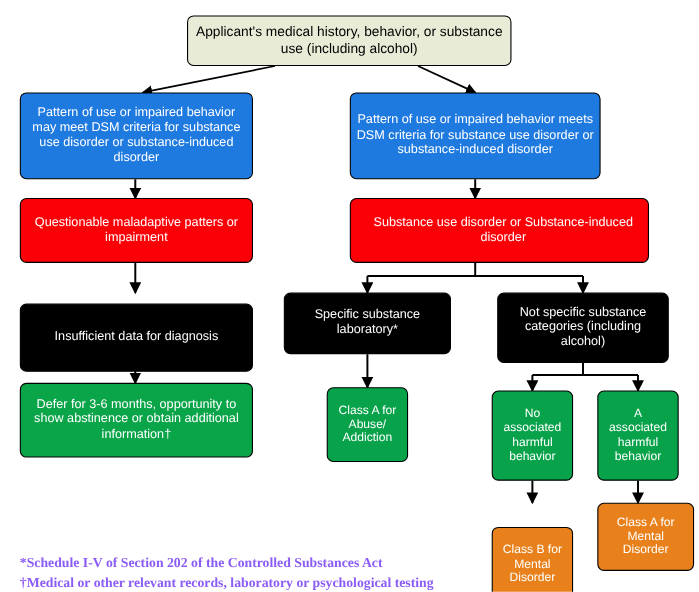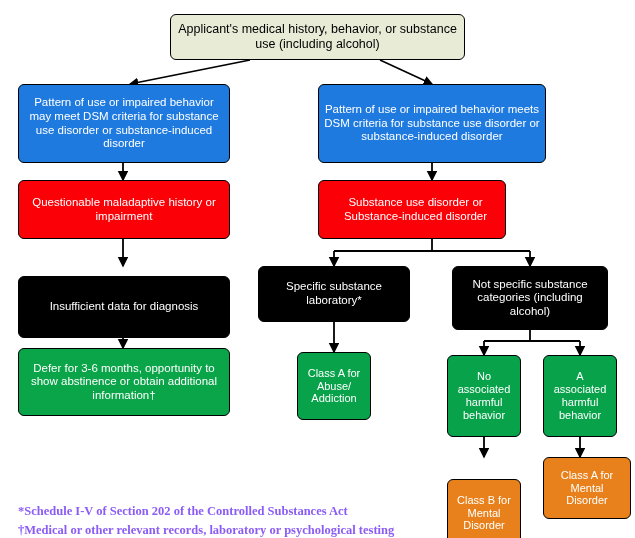--- a/index.html
+++ b/index.html
@@ -147,24 +147,24 @@
 
   <div class="node n-start" style="left:170px; top:14px; width:295px; height:46px;">
     <span>Applicant's medical history, behavior, or substance use (including alcohol)</span>
   </div>
 
   <div class="node n-blue" style="left:318px; top:84px; width:228px; height:79px;">
     <span>Pattern of use or impaired behavior meets DSM criteria for substance use disorder or substance-induced disorder</span>
   </div>
 
   <div class="node n-red" style="left:18px; top:180px; width:212px; height:59px;">
-    <span>Questionable maladaptive history or impairment</span>
-  </div>
-
-  <div class="node n-red" style="left:318px; top:180px; width:188px; height:59px;padding-left:12px;">
+    <span>Questionable maladaptive patters or impairment</span>
+  </div>
+
+  <div class="node n-red" style="left:318px; top:180px; width:272px; height:59px;padding-left:12px;">
     <span>Substance use disorder or Substance-induced disorder</span>
   </div>
 
   <div class="node n-black" style="left:18px; top:276px; width:212px; height:62px;">
     <span>Insufficient data for diagnosis</span>
   </div>
 
   <div class="node n-green" style="left:18px; top:348px; width:212px; height:68px;">
     <span>Defer for 3-6 months, opportunity to show abstinence or obtain additional information†</span>
   </div>

